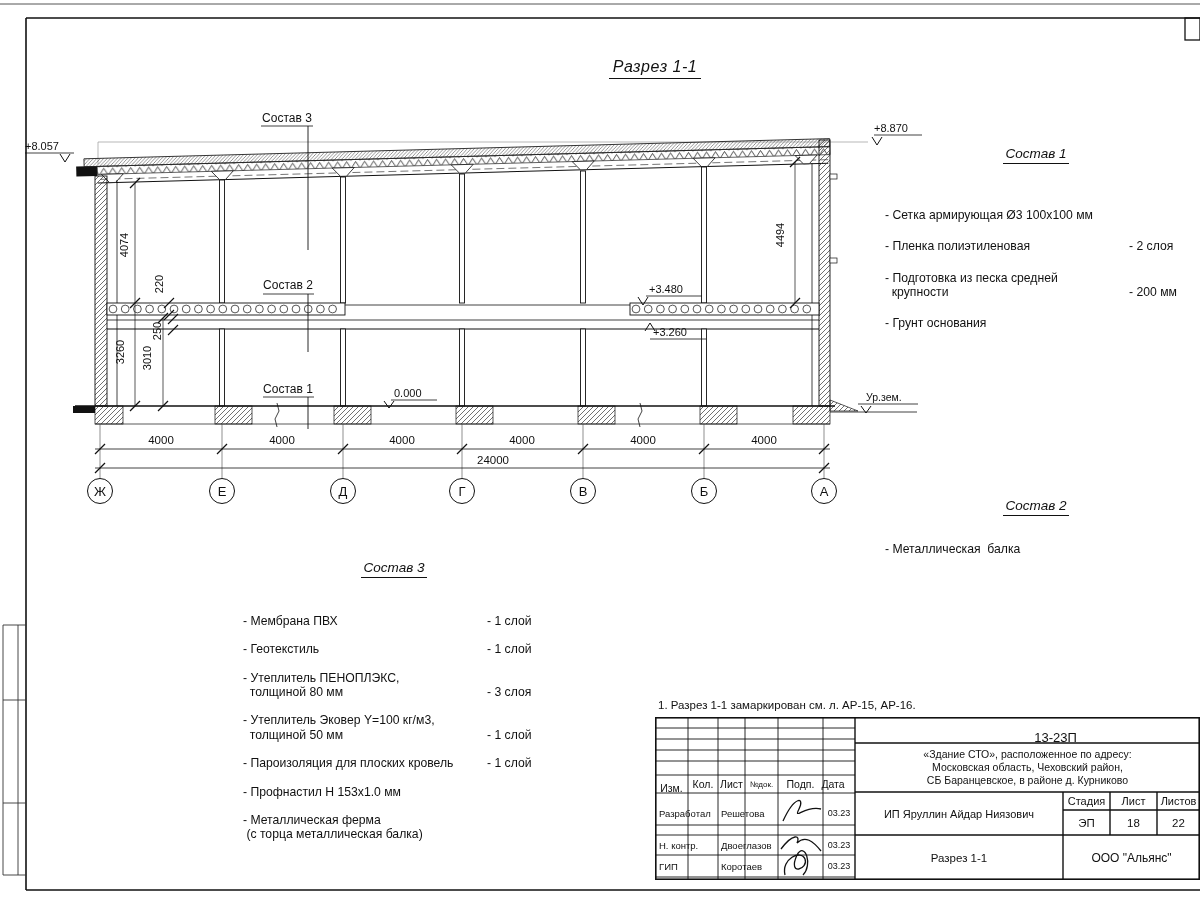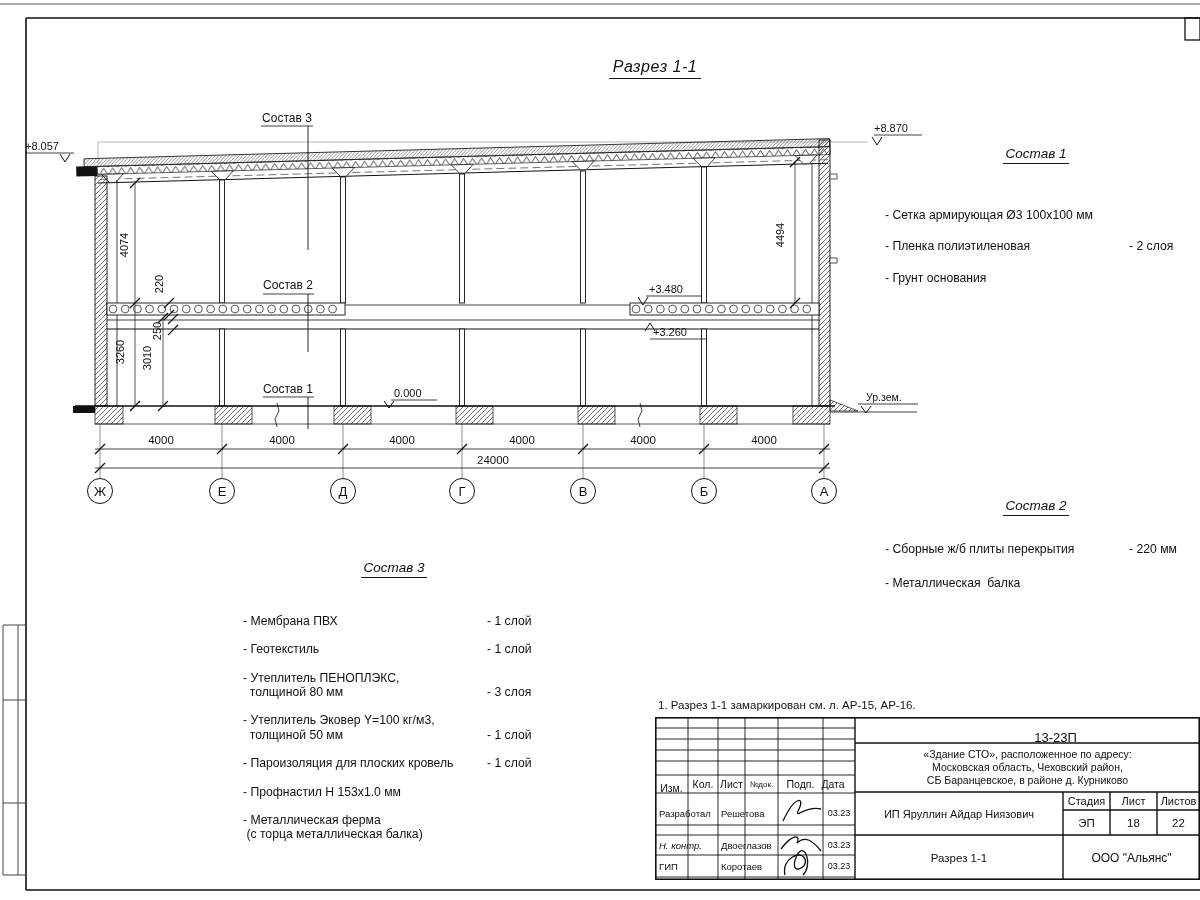--- a/index.html
+++ b/index.html
@@ -311,34 +311,35 @@
     <div class="mat-title"><span>Состав 1</span></div>
     <div class="mat-items" style="margin-top:44px;">
       <div class="mat-row" style="margin-bottom:17px;">
         <div class="mat-name">- Сетка армирующая Ø3 100х100 мм</div>
         <div class="mat-val"></div>
       </div>
       <div class="mat-row" style="margin-bottom:17px;">
         <div class="mat-name">- Пленка полиэтиленовая</div>
         <div class="mat-val">-  2 слоя</div>
       </div>
+      <div class="mat-row" style="margin-bottom:17px;">
+        <div class="mat-name">- Подготовка из песка средней
+  крупности</div>
+        <div class="mat-val">- 200 мм</div>
+      </div>
       <div class="mat-row">
         <div class="mat-name">- Грунт основания</div>
         <div class="mat-val"></div>
       </div>
     </div>
   </div>
 
   <div class="abs mat-list" style="left:885px;top:498px;width:302px;">
     <div class="mat-title"><span>Состав 2</span></div>
     <div class="mat-items" style="margin-top:26px;">
-      <div class="mat-row" style="margin-bottom:20px;">
-        <div class="mat-name">- Сборные ж/б плиты перекрытия</div>
-        <div class="mat-val">- 220 мм</div>
-      </div>
       <div class="mat-row">
         <div class="mat-name">- Металлическая  балка</div>
         <div class="mat-val"></div>
       </div>
     </div>
   </div>
 
   <div class="abs mat-list" style="left:243px;top:560px;width:302px;">
     <div class="mat-title"><span>Состав 3</span></div>
     <div class="mat-items" style="margin-top:36px;">
@@ -420,21 +421,21 @@
     <div class="tb-text tb-center" style="left:33px;top:58px;width:30px;height:18px;font-size:10.5px;">Кол.</div>
     <div class="tb-text tb-center" style="left:63px;top:58px;width:27px;height:18px;font-size:10.5px;">Лист</div>
     <div class="tb-text tb-center" style="left:90px;top:58px;width:33px;height:18px;font-size:8px;">№док.</div>
     <div class="tb-text tb-center" style="left:123px;top:58px;width:45px;height:18px;font-size:10.5px;">Подп.</div>
     <div class="tb-text tb-center" style="left:168px;top:58px;width:20px;height:18px;font-size:10.5px;">Дата</div>
 
     <div class="tb-text" style="left:4px;top:86px;width:58px;height:20px;font-size:9.5px;">Разработал</div>
     <div class="tb-text" style="left:66px;top:86px;width:56px;height:20px;font-size:9.5px;">Решетова</div>
     <div class="tb-text tb-center" style="left:168px;top:86px;width:32px;height:20px;font-size:9px;">03.23</div>
 
-    <div class="tb-text" style="left:4px;top:118px;width:58px;height:20px;font-size:9.5px;font-style:italic;">Н. контр.</div>
+    <div class="tb-text" style="left:4px;top:118px;width:58px;height:20px;font-size:9.5px;">Н. контр.</div>
     <div class="tb-text" style="left:66px;top:118px;width:56px;height:20px;font-size:9.5px;">Двоеглазов</div>
     <div class="tb-text tb-center" style="left:168px;top:118px;width:32px;height:20px;font-size:9px;">03.23</div>
 
     <div class="tb-text" style="left:4px;top:138px;width:58px;height:22px;font-size:9.5px;">ГИП</div>
     <div class="tb-text" style="left:66px;top:138px;width:56px;height:22px;font-size:9.5px;">Коротаев</div>
     <div class="tb-text tb-center" style="left:168px;top:138px;width:32px;height:22px;font-size:9px;">03.23</div>
 
     <div class="tb-text tb-center" style="left:200px;top:7px;width:401px;height:26px;font-size:13px;">13-23П</div>
     <div class="tb-text tb-center pre" style="left:200px;top:26px;width:345px;height:49px;font-size:10.5px;line-height:1.25;">«Здание СТО», расположенное по адресу:
 Московская область, Чеховский район,

